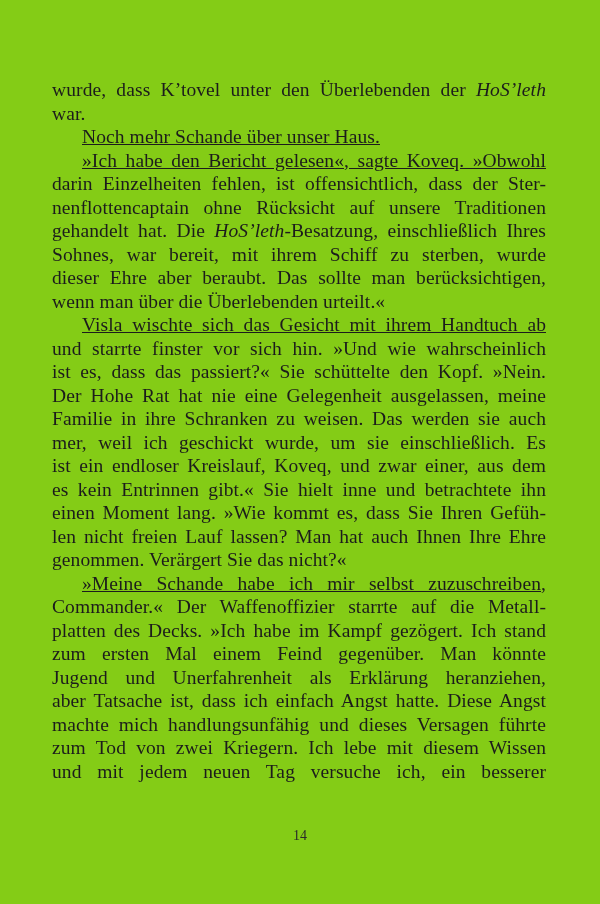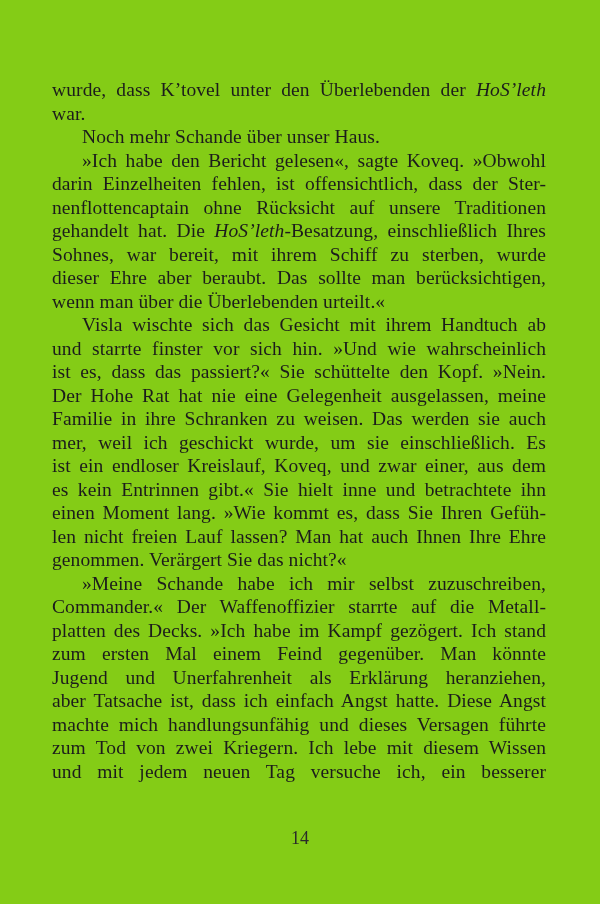--- a/index.html
+++ b/index.html
@@ -32,31 +32,32 @@
     height: 23.5px;
     white-space: nowrap;
   }
   .line.no-just {
     text-align: center;
     text-align-last: left;
     -moz-text-align-last: left;
   }
   .line.indent {
     text-indent: 30px;
+    text-decoration: underline;
   }
   .line i {
     font-style: italic;
   }
   .folio {
     position: absolute;
     top: 828px;
     left: 0;
     width: 100%;
     text-align: center;
-    font-size: 18px;
+    font-size: 14px;
     color: #2a2a2a;
   }
 </style>
 </head>
 <body>
 
 <div class="book-page">
   <div class="text-block">
       <div class="line"><span>wurde, dass K’tovel unter den Überlebenden der </span><i>HoS’leth</i></div>
       <div class="line no-just"><span>war.</span></div>

